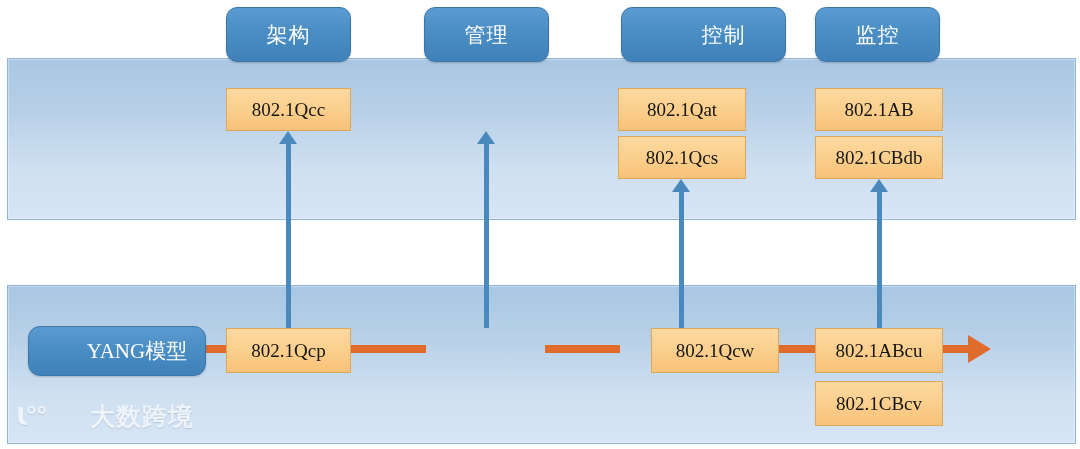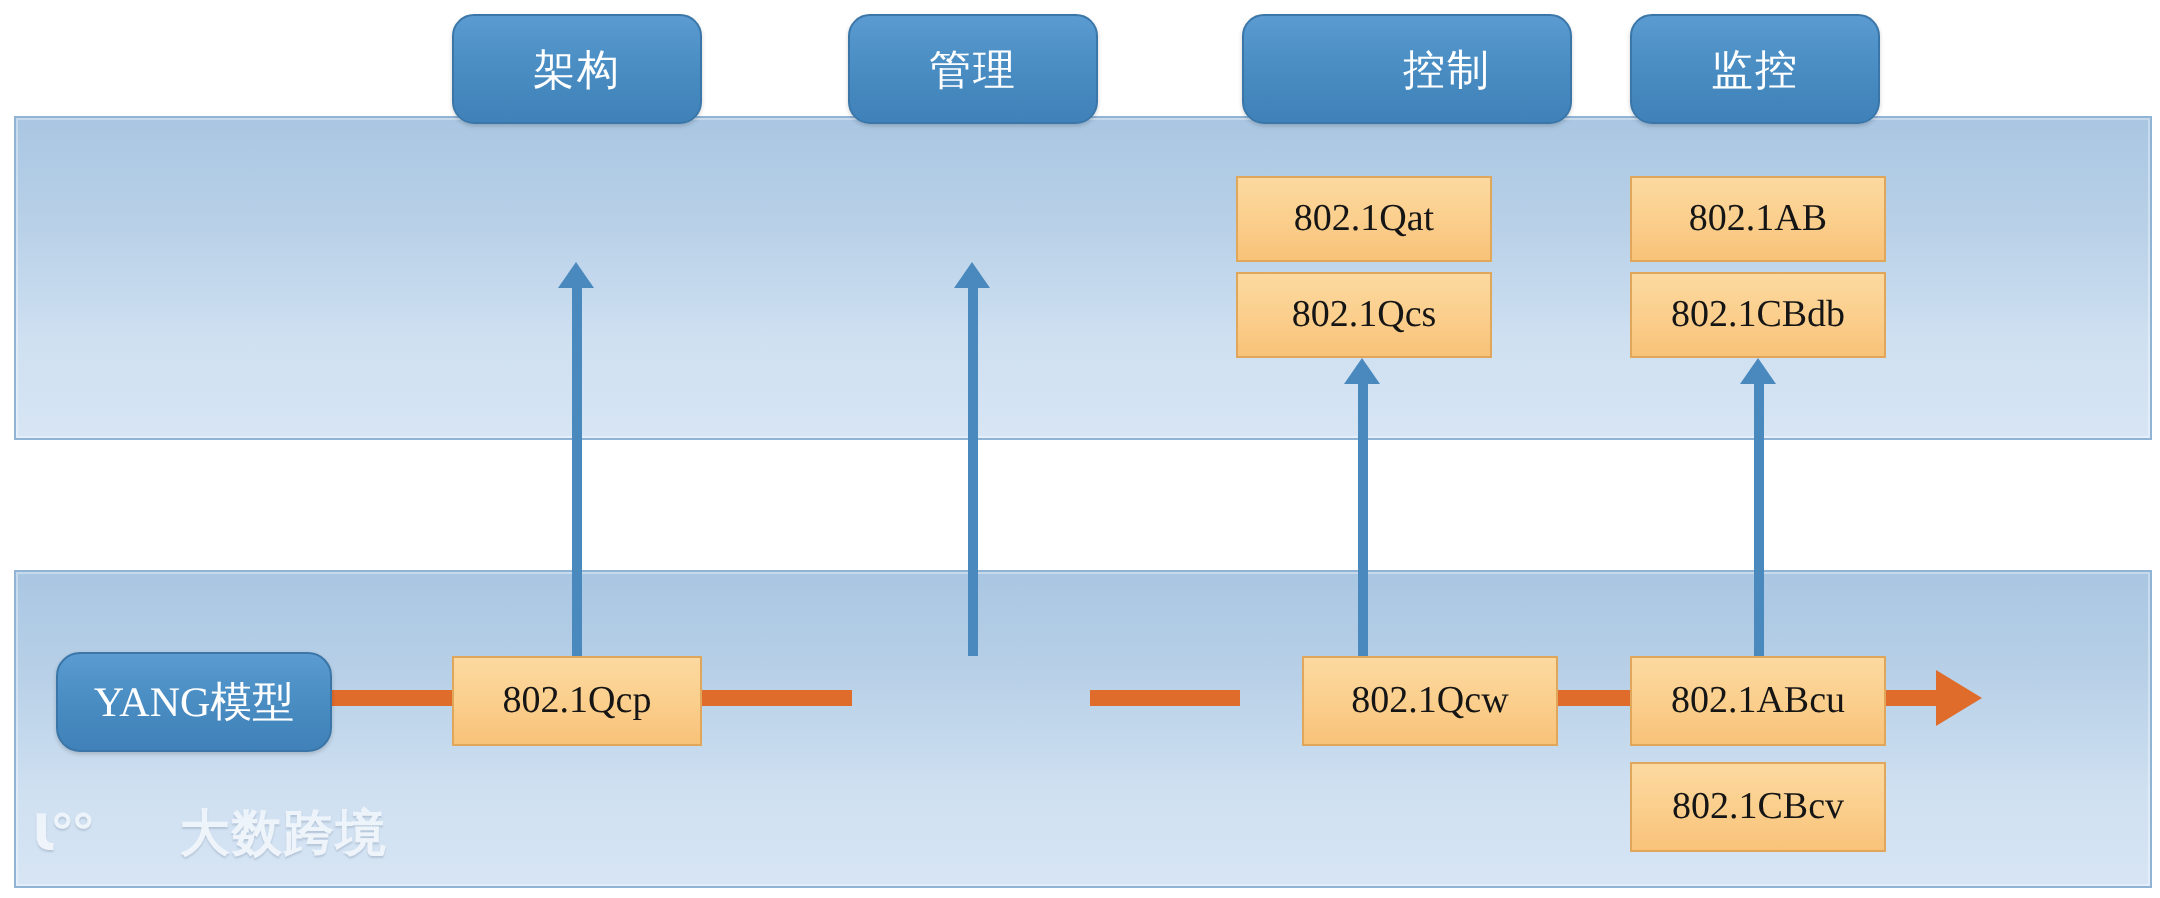--- a/index.html
+++ b/index.html
@@ -59,20 +59,21 @@
     left:28px;top:326px;width:136px;height:48px;
     border-radius:12px;
     background:linear-gradient(180deg,#5b9bd1 0%,#4a8ec4 45%,#3f81b8 100%);
     border:1px solid #3a76a8;
     box-shadow:0 1px 2px rgba(0,0,0,.18);
     display:flex;align-items:center;justify-content:center;
     color:#ffffff;
     font-family:"Liberation Serif", serif;
     font-size:21px;
     z-index:5;
+    padding-left:40px;
   }
 
   
   .oline{
     position:absolute;
     height:8px;
     background:#e06c2c;
     top:345px;
     z-index:3;
   }
@@ -141,20 +142,23 @@
   </div>
   <div class="tab" id="tab-2" style="left:621px;top:7px;width:123px;padding-left:40px;">
     <span>控制</span>
   </div>
   <div class="tab" id="tab-3" style="left:815px;top:7px;width:123px;">
     <span>监控</span>
   </div>
 
   <div class="panel" id="panel-top"></div>
 
+  <div class="obox" style="left:226px;top:88px;width:123px;height:41px;">
+    <span>802.1Qcc</span>
+  </div>
 
 
   <div class="obox" style="left:618px;top:88px;width:126px;height:41px;">
     <span>802.1Qat</span>
   </div>
   <div class="obox" style="left:618px;top:136px;width:126px;height:41px;">
     <span>802.1Qcs</span>
   </div>
 
   <div class="obox" style="left:815px;top:88px;width:126px;height:41px;">

